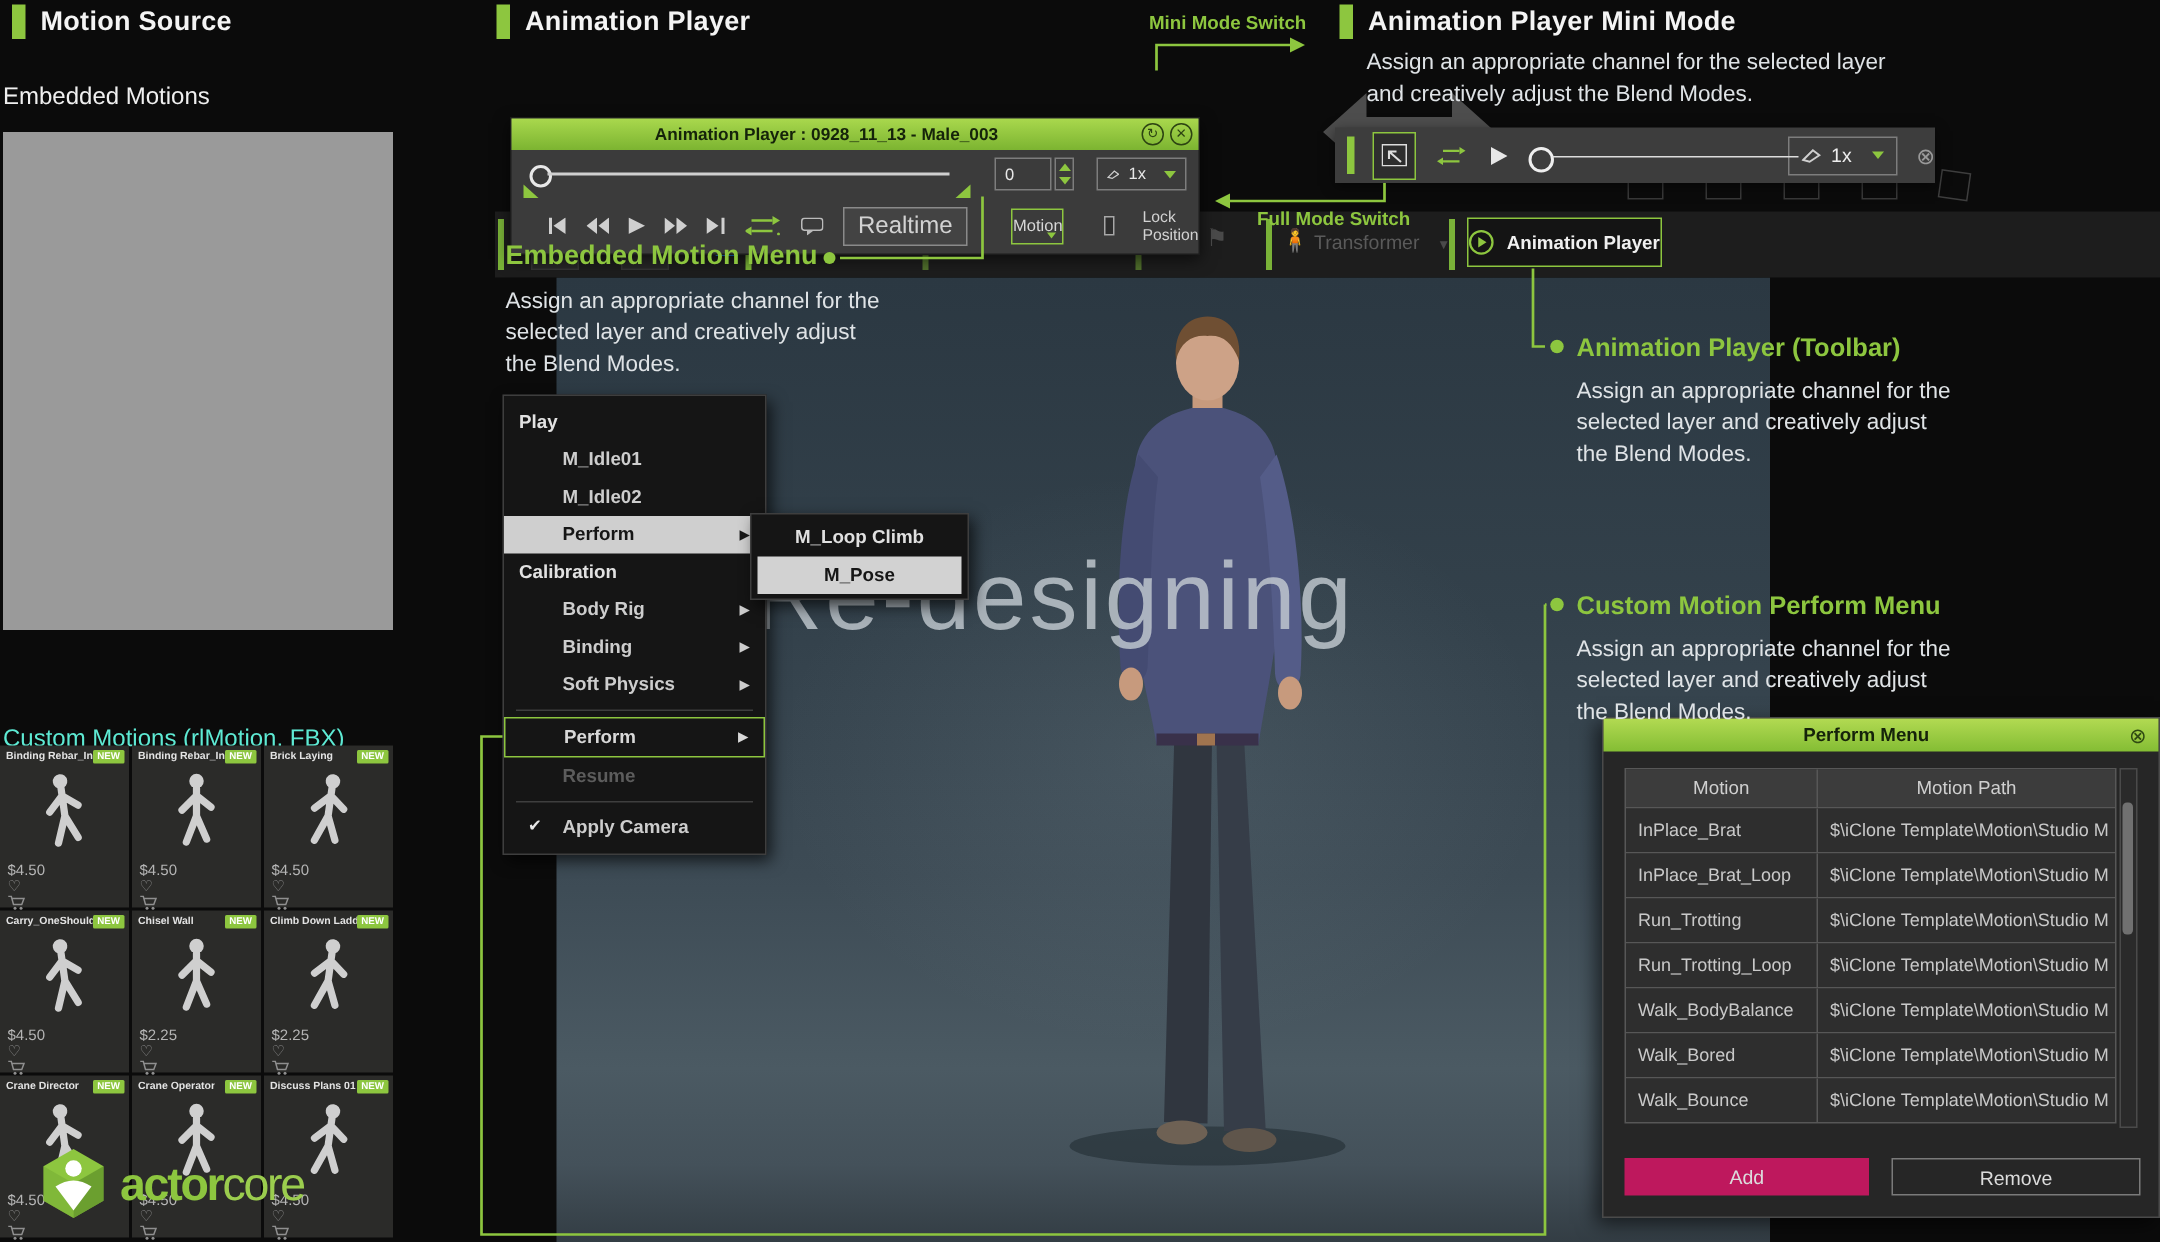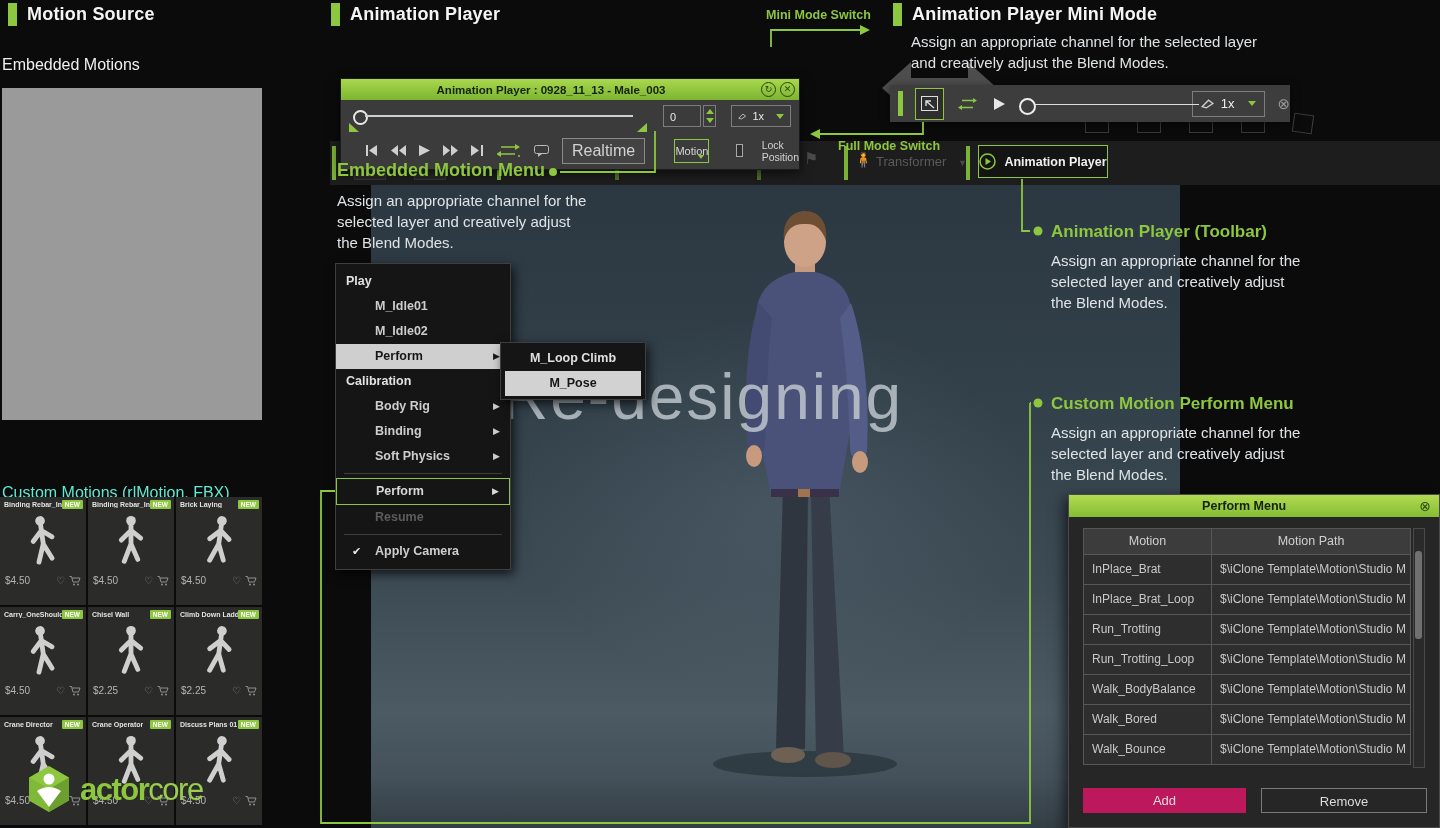--- a/index.html
+++ b/index.html
@@ -25,21 +25,21 @@
   
   .embedded-box{left:2px;top:88px;width:260px;height:332px;background:#9a9a9a;}
   .custom-label{left:2px;top:484px;color:#5eead4;font-size:16px;}
   .embedded-label{left:2px;top:56px;color:#efefef;font-size:16px;}
   .store{left:0;top:497px;width:264px;height:331px;}
   .card{position:absolute;width:86px;height:108px;background:#2b2b29;}
   .card .top{display:flex;justify-content:space-between;align-items:center;padding:3px 3px 0 4px;}
   .card .nm{color:#e3e3e3;font-size:7px;font-weight:bold;white-space:nowrap;overflow:hidden;max-width:58px;}
   .card .badge{background:#8dc63f;color:#fff;font-size:6.5px;font-weight:bold;padding:1px 3px;border-radius:1px;}
   .card .fig{display:flex;justify-content:center;margin-top:4px;height:62px;}
-  .card .price-row{display:flex;align-items:center;padding:0 5px;color:#b5b5b5;font-size:10px;}
+  .card .price-row{display:flex;align-items:flex-start;padding:0 5px;color:#b5b5b5;font-size:10px;flex-direction:column;}
   .card .price-row .sp{flex:1;}
   .card .heart{color:#8f8f8f;font-size:10px;margin-right:4px;}
 
   .logo{left:26px;top:764px;display:flex;align-items:center;gap:8px;z-index:12;}
   .logo-text{font-size:31px;letter-spacing:-1.5px;line-height:1;}
   .logo-text .b{color:#8dc63f;font-weight:800;}
   .logo-text .l{color:#9bcd4e;font-weight:400;}
 
   
   .player{left:340px;top:48px;width:458px;height:90px;background:#3b3b3b;border:1px solid #1c1c1c;
@@ -110,21 +110,21 @@
   .submenu{left:500px;top:342px;width:146px;background:#151515;border:1px solid #3e3e3e;
     box-shadow:3px 4px 10px rgba(0,0,0,.7);z-index:21;padding:3px 0;box-sizing:border-box;}
   .smi{height:25px;line-height:25px;text-align:center;font-size:12.5px;font-weight:bold;color:#e0e0e0;}
   .smi-selected{background:#d2d2d2;color:#161616;margin:0 4px;}
 
   
   .callout-title{z-index:25;}
   .callout-desc div{white-space:nowrap;}
 
   
-  .pdialog{left:1068px;top:494px;width:372px;height:334px;background:#262626;border:1px solid #4a4a4a;
+  .pdialog{left:1068px;top:478px;width:372px;height:334px;background:#262626;border:1px solid #4a4a4a;
     box-sizing:border-box;z-index:15;box-shadow:-4px 4px 12px rgba(0,0,0,.6);}
   .pd-title{height:22px;background:linear-gradient(#b2da52,#84bd34);display:flex;align-items:center;}
   .pd-title .t{flex:1;text-align:center;color:#15230a;font-size:12.5px;font-weight:bold;}
   .pd-title .x{color:#2f4a12;font-size:14px;margin-right:8px;}
   .pd-table{position:absolute;left:14px;top:33px;width:326px;border:1px solid #575757;}
   .pd-row{display:flex;border-bottom:1px solid #575757;background:#2e2e2e;}
   .pd-row:last-child{border-bottom:none;}
   .pd-head .c{color:#cfcfcf;font-size:12.5px;height:25px;line-height:25px;text-align:center;background:#3c3c3c;}
   .pd-row .c1{width:128px;border-right:1px solid #575757;box-sizing:border-box;}
   .pd-row .c2{width:198px;overflow:hidden;white-space:nowrap;box-sizing:border-box;}

